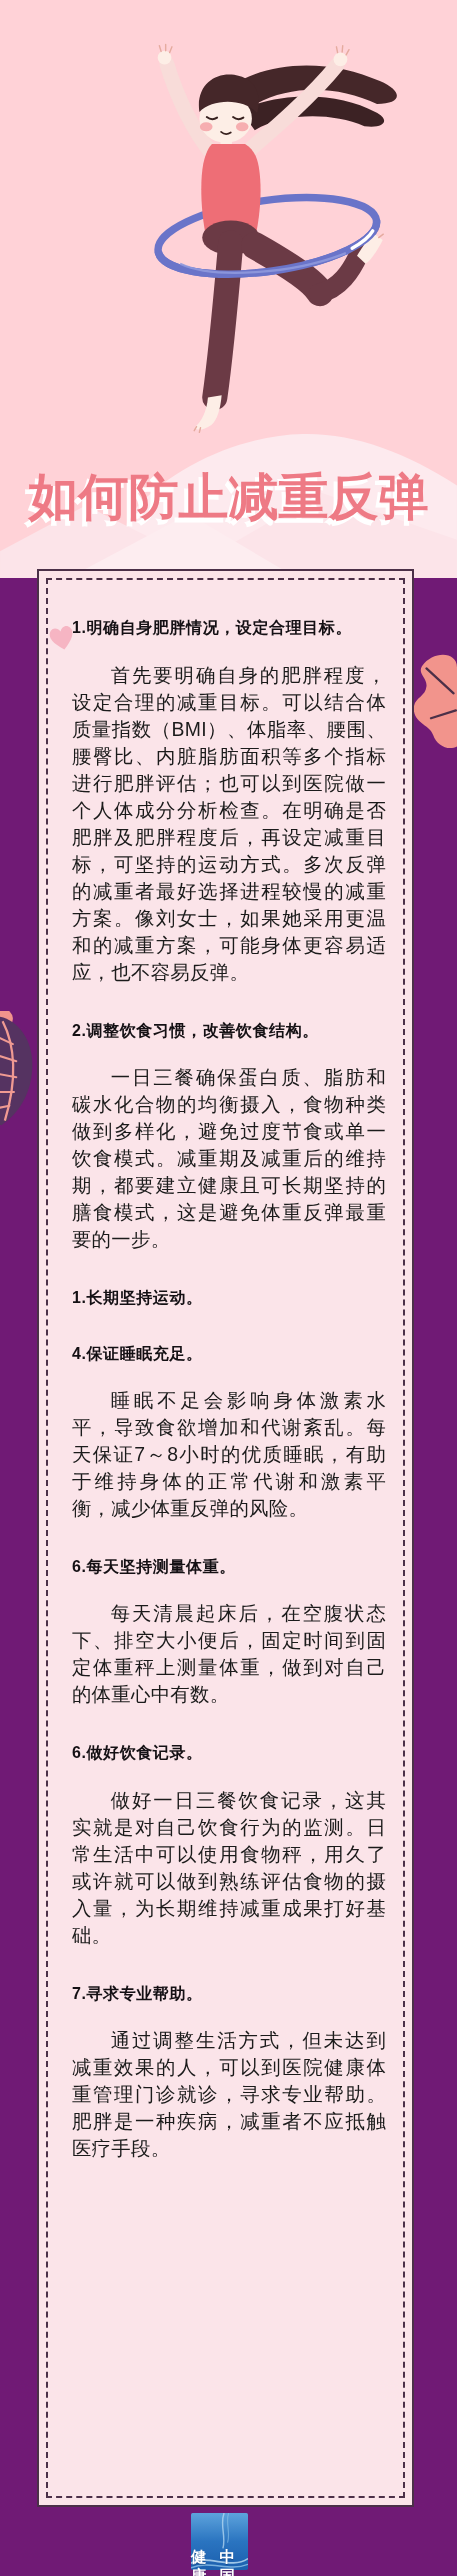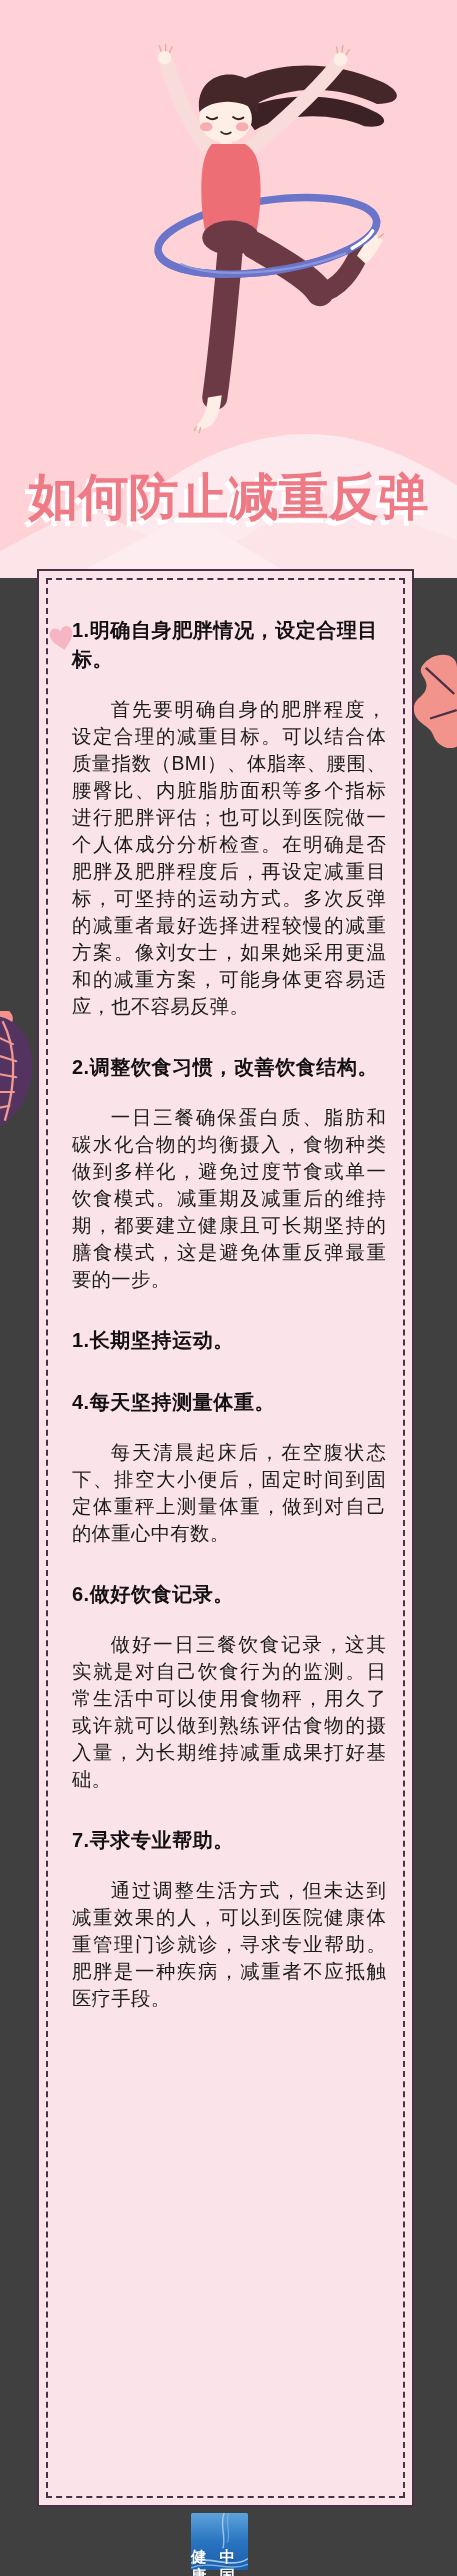--- a/index.html
+++ b/index.html
@@ -1,38 +1,38 @@
 <!DOCTYPE html>
 <html style="font-size:9.1px"><head>
 <meta charset="utf-8">
 <style>
   html,body{margin:0;padding:0;}
   body{font-family:"Liberation Sans","DejaVu Sans",sans-serif;}
-  .page{position:relative;width:457px;height:2576px;background:#404040;overflow:hidden;text-decoration:underline;}
+  .page{position:relative;width:457px;height:2576px;background:#701a75;overflow:hidden;text-decoration:underline;}
 
   
   .hero{position:absolute;left:0;top:0;width:457px;height:578px;background:#ffd2d7;z-index:1;}
   .hero svg{position:absolute;left:0;top:0;}
 
   
   .poster-title{
     position:absolute;left:0;top:471px;width:457px;z-index:5;
     text-align:center;font-size:50px;line-height:1.05;font-weight:900;
     color:#ee7a85;letter-spacing:0px;
     text-shadow:-4px 4.6px 0 #ffffff;
     white-space:nowrap;
   }
 
   
   .card{position:absolute;left:37px;top:569px;width:377px;height:1938px;
         background:#fbe4e9;border:2.3px solid #4b3048;box-sizing:border-box;z-index:4;}
   .card-inner{position:absolute;left:6.9px;top:6.9px;right:6.9px;bottom:6.9px;
         border:2.3px dashed #4b3048;box-sizing:border-box;
         padding:28.6px 17px 23px 24px;overflow:hidden;}
-  .sec-h{font-size:20px;font-weight:900;color:#141014;line-height:1.45;
+  .sec-h{font-size:16px;font-weight:900;color:#141014;line-height:1.45;
         margin:33px 0 22px;letter-spacing:0.6px;}
   .sec:first-child .sec-h{margin-top:8px;}
   .sec-p{font-size:19.4px;color:#1b1b1b;line-height:27px;margin:0;
         text-indent:2em;text-align:justify;letter-spacing:0.3px;font-weight:500;}
 
   
   .deco{position:absolute;z-index:6;}
   .deco-heart{left:47px;top:624px;width:30px;height:28.6px;}
   .deco-blob{left:414px;top:650px;width:43px;height:111px;}
   .deco-leaf{left:-2.3px;top:1011px;width:40px;height:117px;}
@@ -120,23 +120,27 @@
 
       <div class="sec">
         <div class="sec-h">2.调整饮食习惯，改善饮食结构。</div>
         <p class="sec-p">一日三餐确保蛋白质、脂肪和碳水化合物的均衡摄入，食物种类做到多样化，避免过度节食或单一饮食模式。减重期及减重后的维持期，都要建立健康且可长期坚持的膳食模式，这是避免体重反弹最重要的一步。</p>
       </div>
 
       <div class="sec">
         <div class="sec-h">1.长期坚持运动。</div>
       </div>
 
-
-      <div class="sec">
-        <div class="sec-h">4.每天坚持测量体重。</div>
+      <div class="sec">
+        <div class="sec-h">4.保证睡眠充足。</div>
+        <p class="sec-p">睡眠不足会影响身体激素水平，导致食欲增加和代谢紊乱。每天保证7～8小时的优质睡眠，有助于维持身体的正常代谢和激素平衡，减少体重反弹的风险。</p>
+      </div>
+
+      <div class="sec">
+        <div class="sec-h">6.每天坚持测量体重。</div>
         <p class="sec-p">每天清晨起床后，在空腹状态下、排空大小便后，固定时间到固定体重秤上测量体重，做到对自己的体重心中有数。</p>
       </div>
 
       <div class="sec">
         <div class="sec-h">6.做好饮食记录。</div>
         <p class="sec-p">做好一日三餐饮食记录，这其实就是对自己饮食行为的监测。日常生活中可以使用食物秤，用久了或许就可以做到熟练评估食物的摄入量，为长期维持减重成果打好基础。</p>
       </div>
 
       <div class="sec">
         <div class="sec-h">7.寻求专业帮助。</div>

